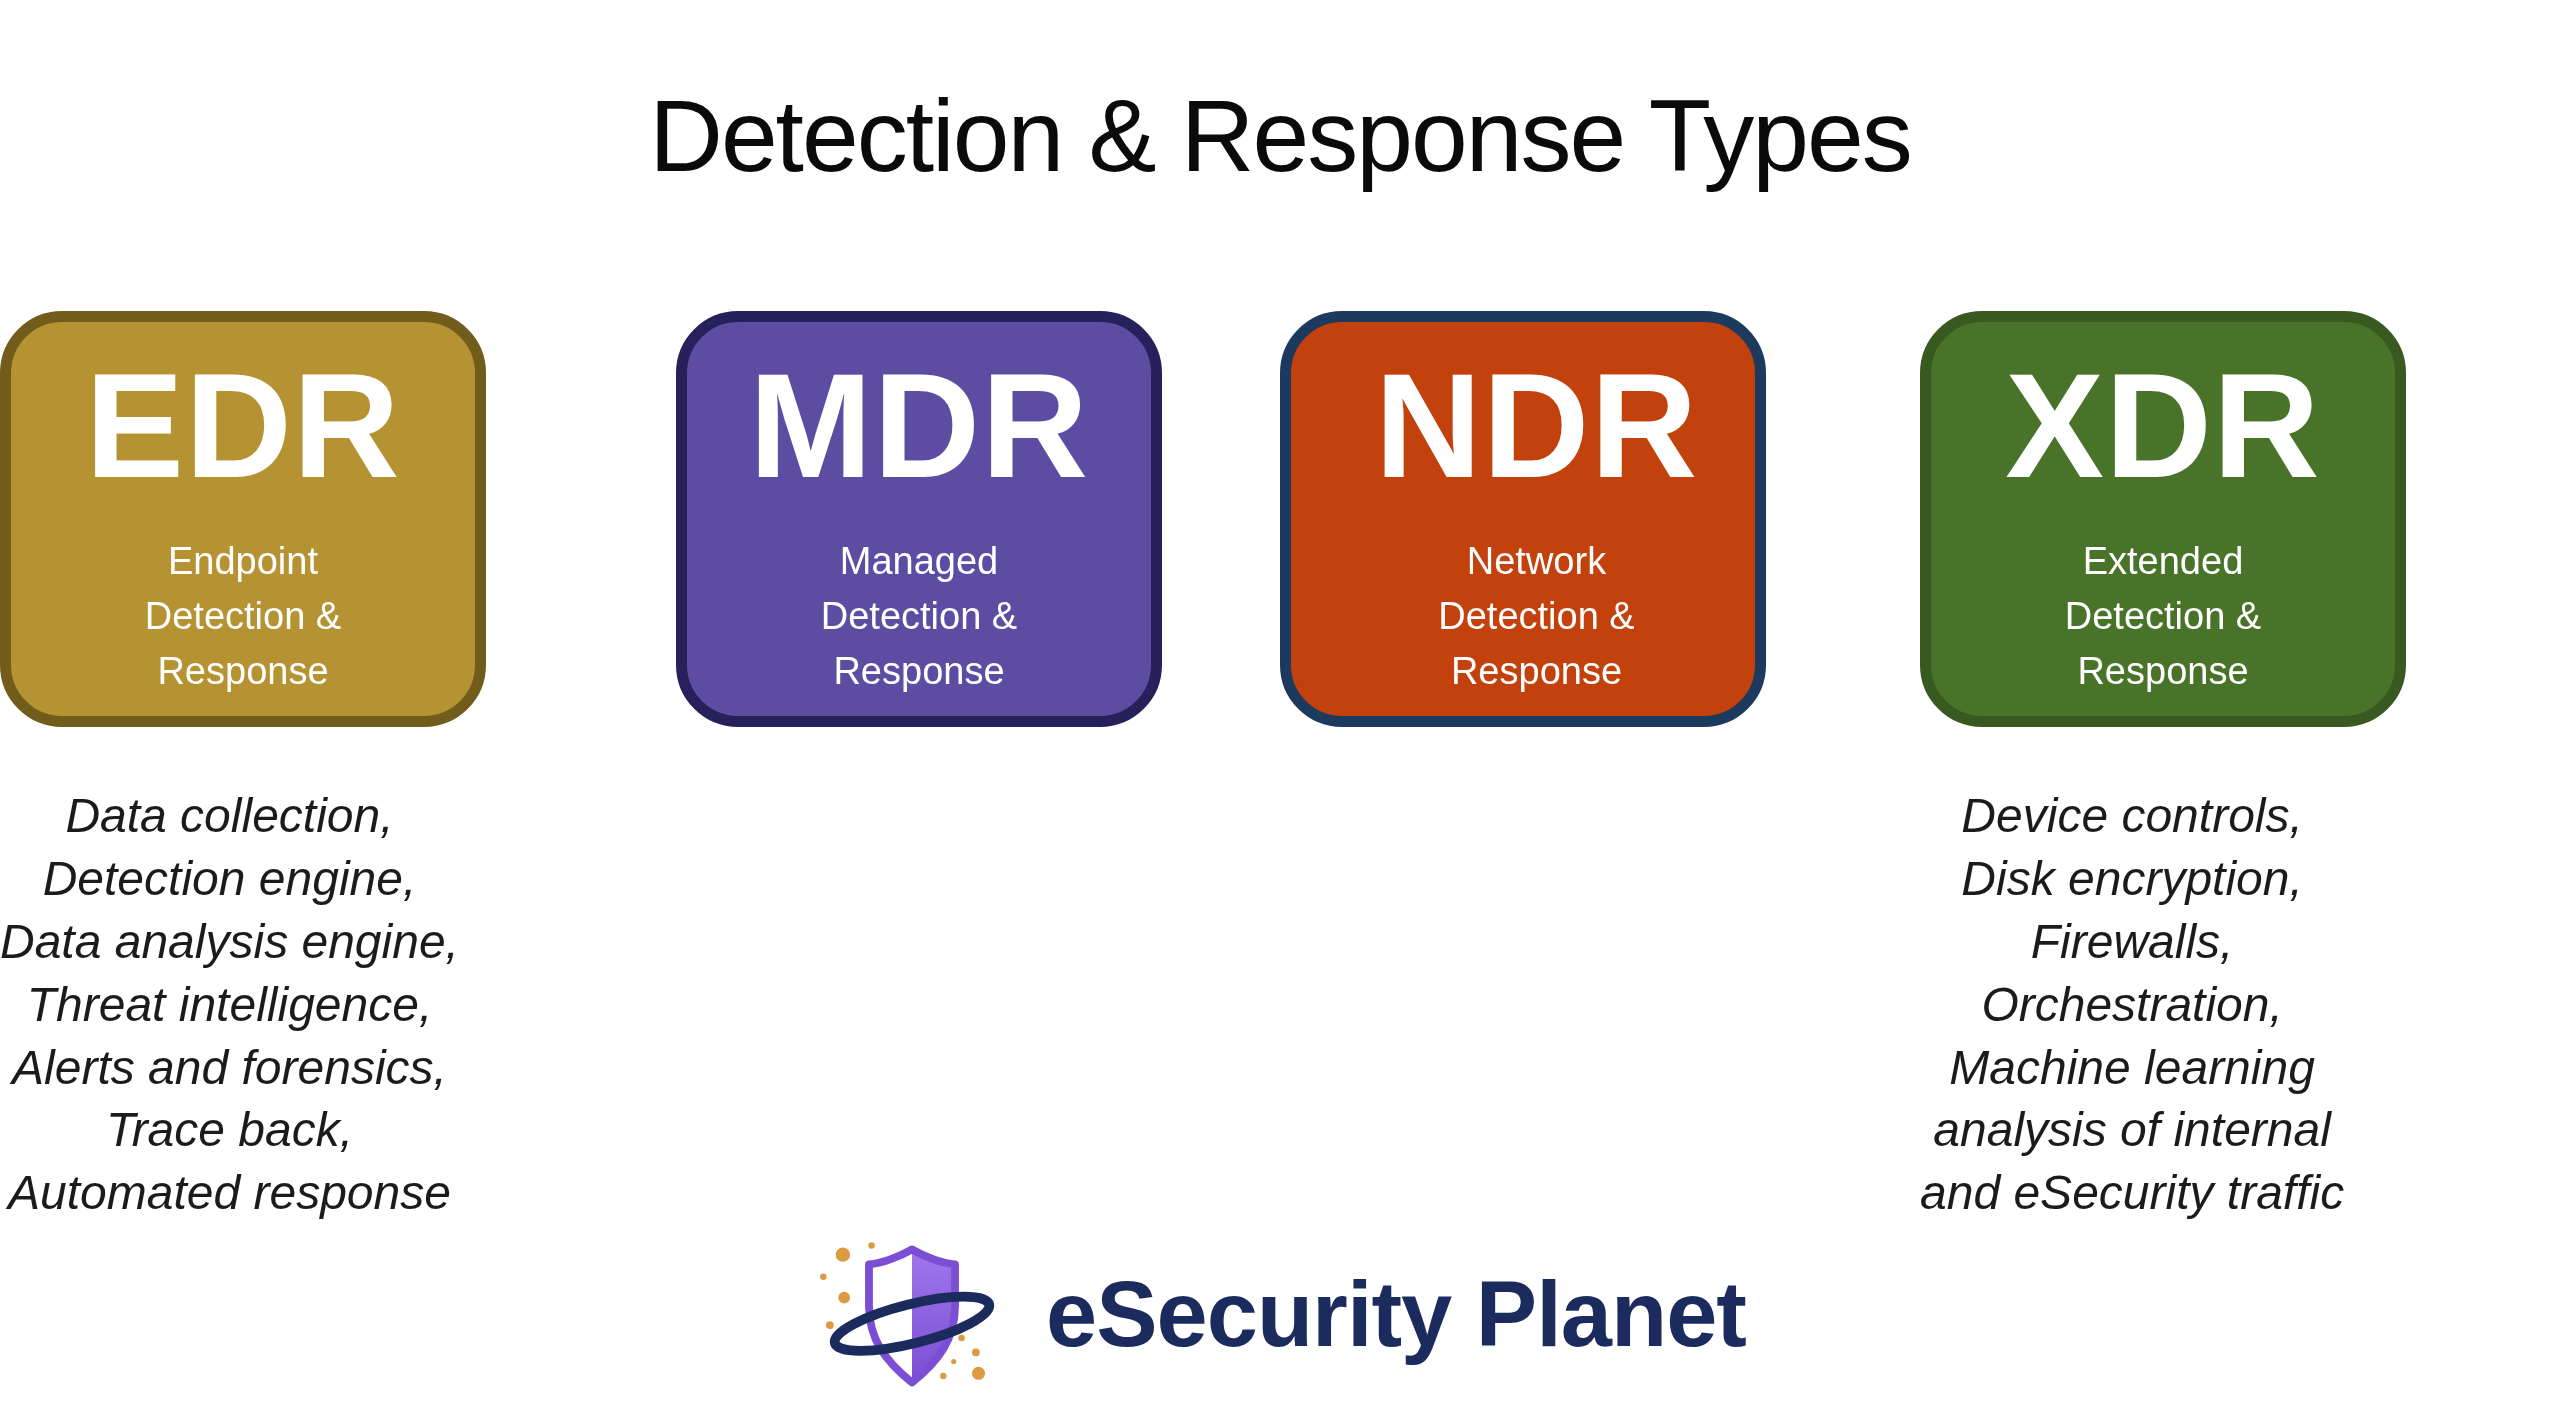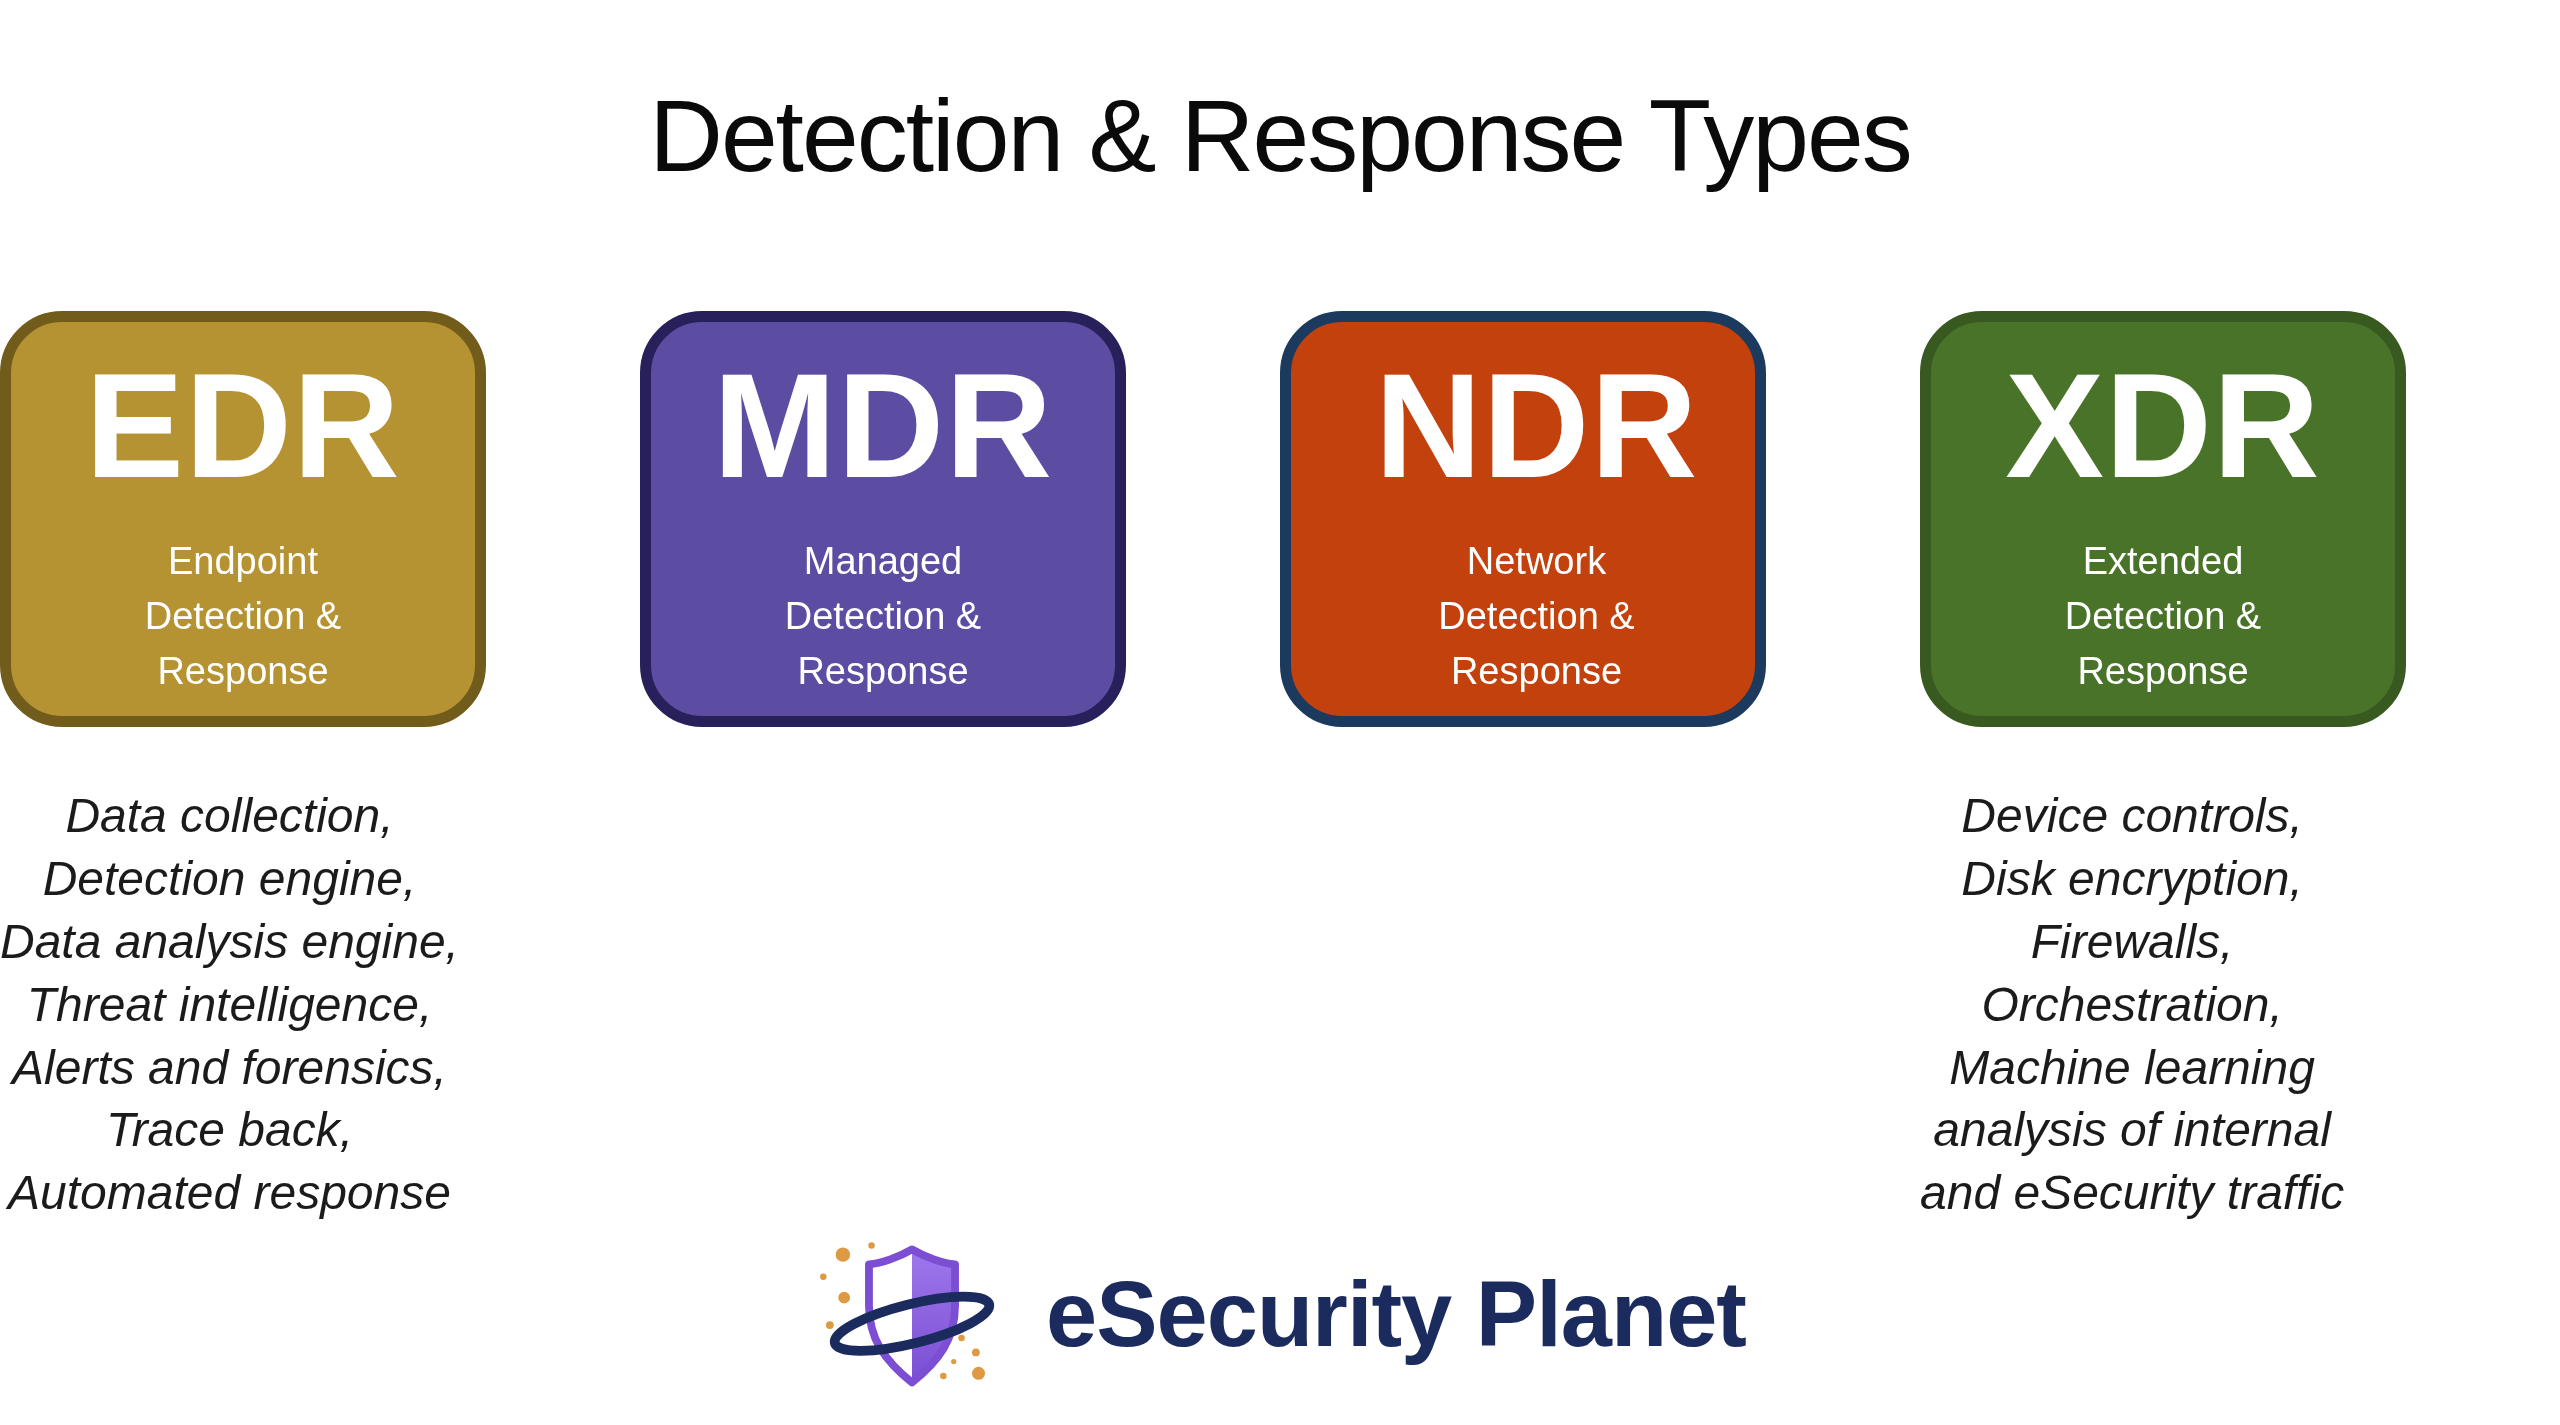--- a/index.html
+++ b/index.html
@@ -97,21 +97,21 @@
       <div class="details">Data collection,
 Detection engine,
 Data analysis engine,
 Threat intelligence,
 Alerts and forensics,
 Trace back,
 Automated response</div>
     </div>
 
     <div class="col">
-      <div class="card" style="background-color: rgb(92, 77, 162); border-color: rgb(39, 32, 90);">
+      <div class="card" style="background-color: rgb(92, 77, 162); border-color: rgb(39, 32, 90); margin-left: 36px;">
         <div class="acronym">MDR</div>
         <div class="subtitle">Managed
 Detection &amp;
 Response</div>
       </div>
     </div>
 
     <div class="col">
       <div class="card" style="background-color: #c2410c; border-color: rgb(27, 58, 94); padding-left: 27px;">
         <div class="acronym">NDR</div>

